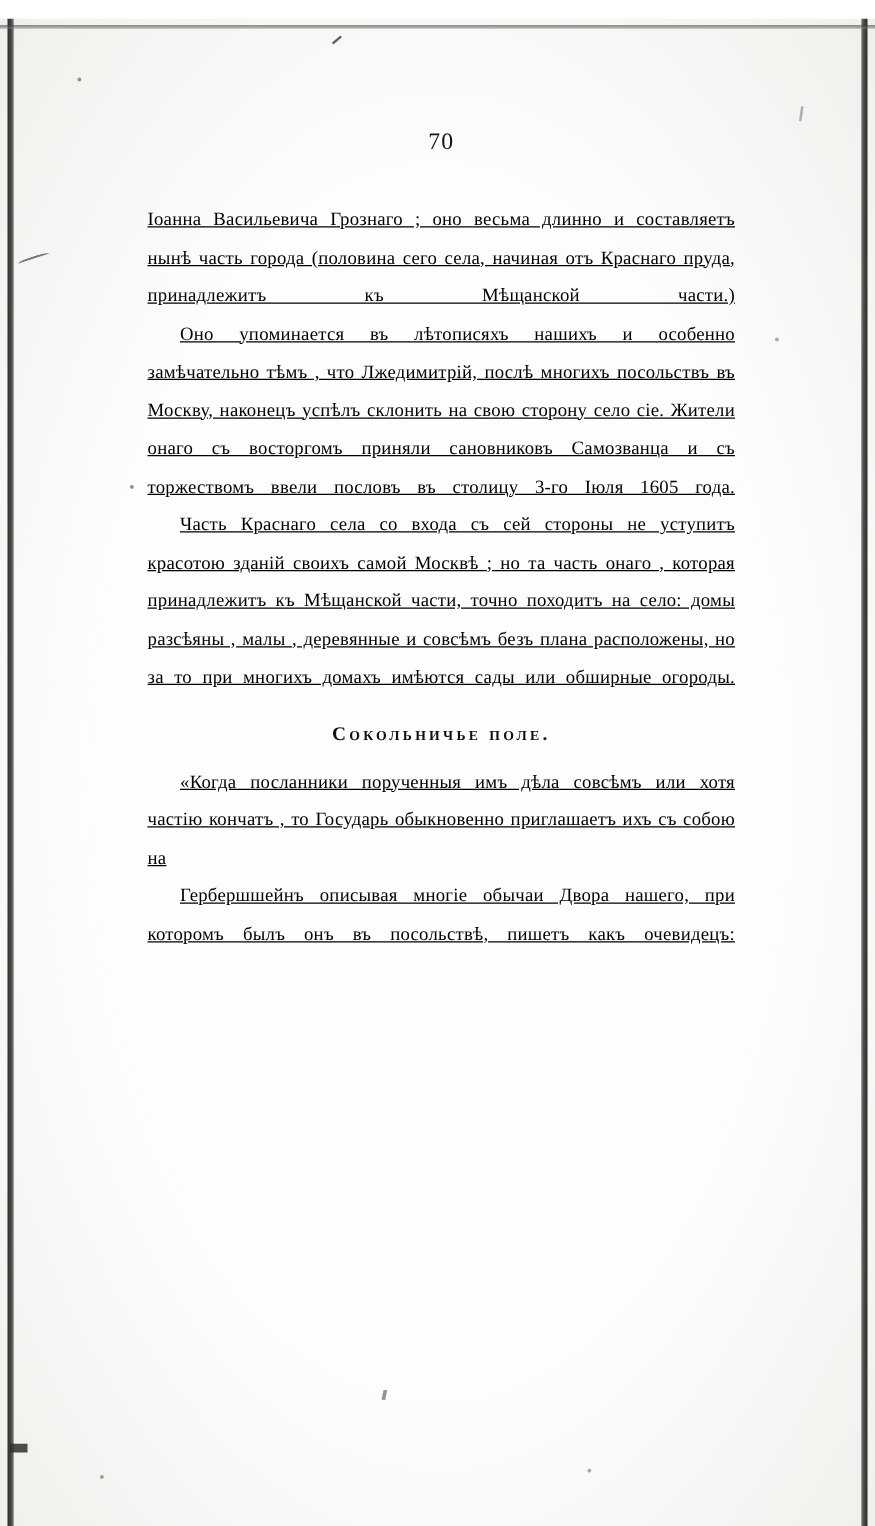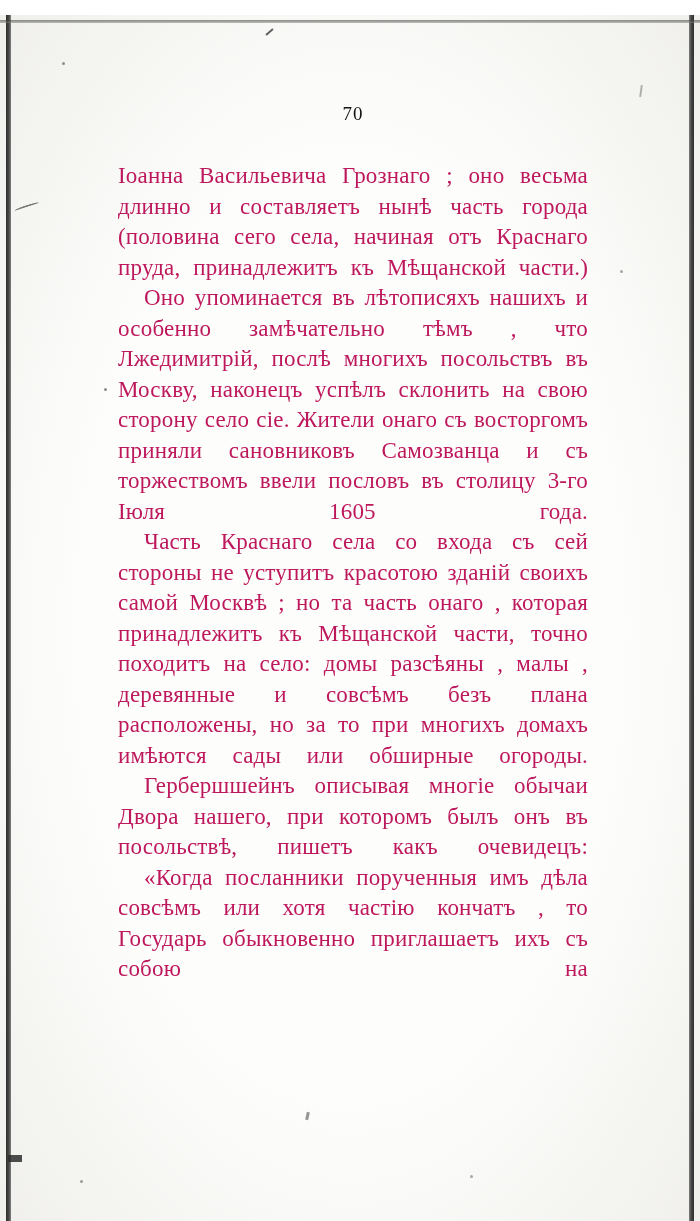--- a/index.html
+++ b/index.html
@@ -69,25 +69,26 @@
     letter-spacing: 1px;
     color: #141414;
     margin-bottom: 36px;
     font-family: "Liberation Serif", serif;
   }
 
   p.para {
     margin: 0 0 0 0;
     text-align: justify;
     text-align-last: justify;
-    font-size: 23px;
+    font-size: 15px;
     line-height: 30.5px;
-    color: #be185d;
+    color: #000000;
     letter-spacing: 0.2px;
     word-spacing: 1px;
+    text-decoration: underline;
     -webkit-font-smoothing: none;
   }
   p.para + p.para { margin-top: 0; }
   p.para.ind { text-indent: 26px; }
 
   .sechead {
     text-align: center;
     font-size: 15.5px;
     letter-spacing: 2.6px;
     color: #111;
@@ -132,18 +133,19 @@
   <div class="mark m10"></div>
 
   <div id="page">
 
     <div class="folio">70</div>
 
     <p class="para">Іоанна Васильевича Грознаго ; оно весьма длинно и составляетъ нынѣ часть города (половина сего села, начиная отъ Краснаго пруда, принадлежитъ къ Мѣщанской части.)</p>
     <p class="para ind">Оно упоминается въ лѣтописяхъ нашихъ и особенно замѣчательно тѣмъ , что Лжедимитрій, послѣ многихъ посольствъ въ Москву, наконецъ успѣлъ склонить на свою сторону село сіе. Жители онаго съ восторгомъ приняли сановниковъ Самозванца и съ торжествомъ ввели пословъ въ столицу 3-го Іюля 1605 года.</p>
     <p class="para ind">Часть Краснаго села со входа съ сей стороны не уступитъ красотою зданій своихъ самой Москвѣ ; но та часть онаго , которая принадлежитъ къ Мѣщанской части, точно походитъ на село: домы разсѣяны , малы , деревянные и совсѣмъ безъ плана расположены, но за то при многихъ домахъ имѣются сады или обширные огороды.</p>
 
+    <div class="sechead">Сокольничье поле.</div>
 
+    <p class="para ind">«Когда посланники порученныя имъ дѣла совсѣмъ или хотя частію кончатъ , то Государь обыкновенно приглашаетъ ихъ съ собою на</p>
     <p class="para ind">Гербершшейнъ описывая многіе обычаи Двора нашего, при которомъ былъ онъ въ посольствѣ, пишетъ какъ очевидецъ:</p>
-    <p class="para ind">«Когда посланники порученныя имъ дѣла совсѣмъ или хотя частію кончатъ , то Государь обыкновенно приглашаетъ ихъ съ собою на</p>
 
   </div>
 </div>
 
 </body></html>

